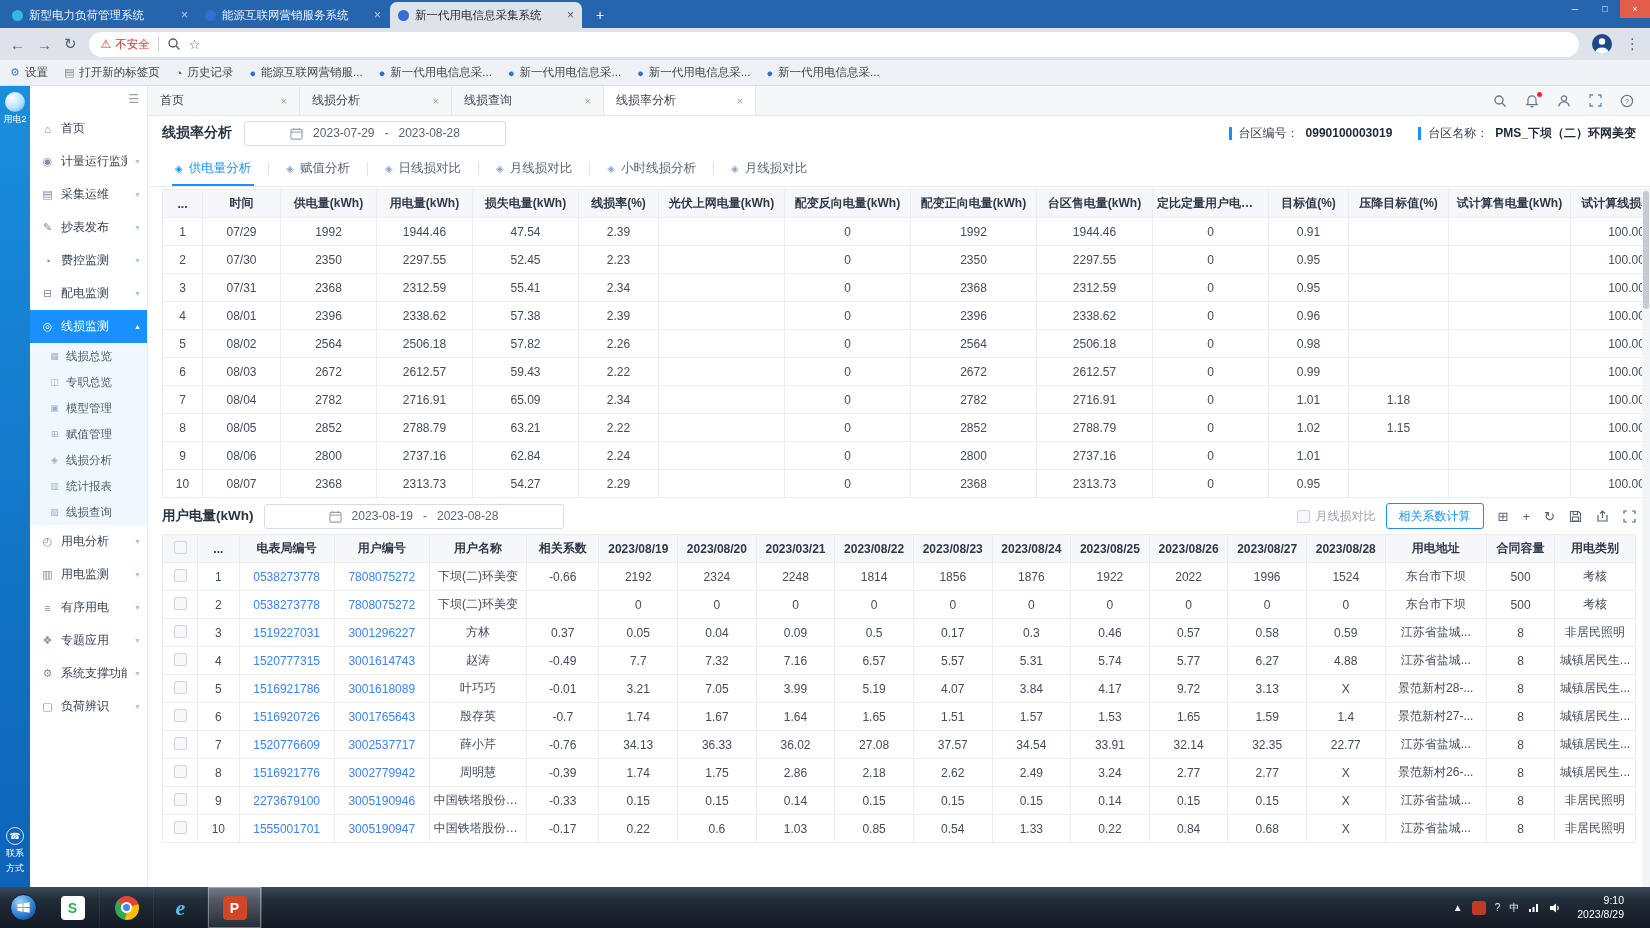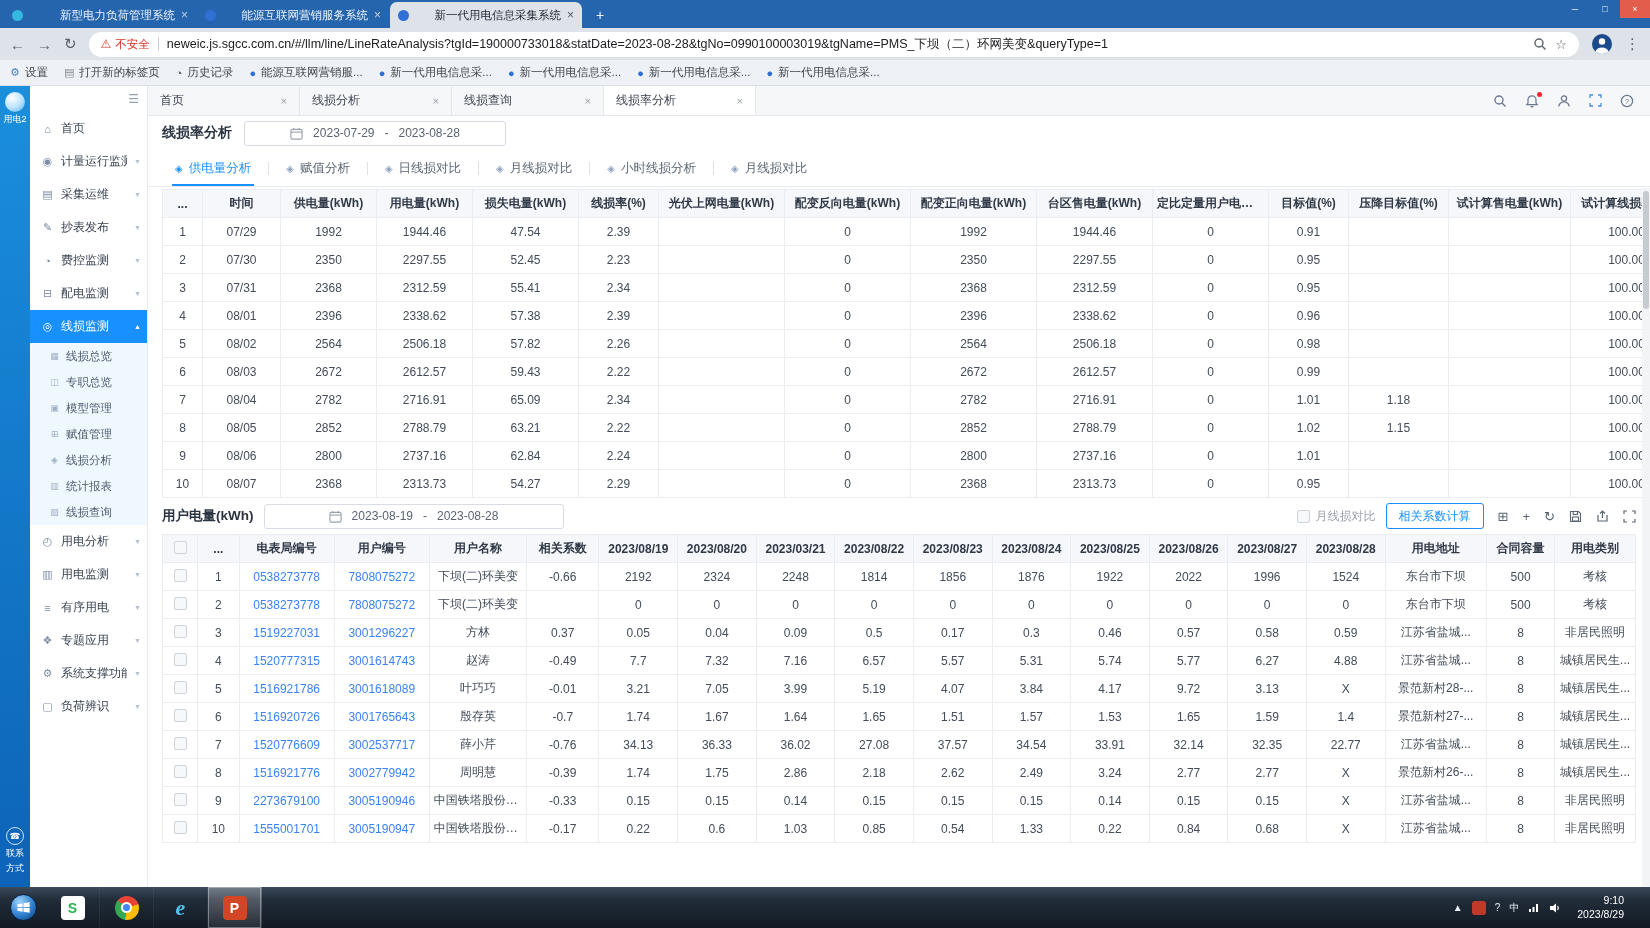--- a/index.html
+++ b/index.html
@@ -2,21 +2,21 @@
 <html><head>
 <meta charset="utf-8">
 <style>
   * { margin:0; padding:0; box-sizing:border-box; }
   html,body { width:1650px; height:928px; overflow:hidden; }
   body { font-family:"Liberation Sans","DejaVu Sans",sans-serif; font-size:12px; color:#333; background:#fff; }
   .screen { width:1650px; height:928px; display:flex; flex-direction:column; position:relative; }
 
   
   .tabbar { height:28px; background:#2565ae; display:flex; align-items:flex-end; padding-left:4px; position:relative; flex:none; }
-  .tabstrip { display:flex; align-items:flex-end; height:100%;text-align:right; }
+  .tabstrip { display:flex; align-items:flex-end; height:100%; }
   .btab { width:192px; height:26px; display:flex; align-items:center; gap:6px; padding:0 8px; color:#ecf2fa; font-size:11.5px; border-radius:7px 7px 0 0; margin-right:1px; }
   .btab .tlabel { white-space:nowrap; overflow:hidden; text-overflow:ellipsis; flex:1; }
   .btab.active { background:#dee3ea; color:#1f2430; }
   .fav { width:11px; height:11px; border-radius:50%; flex:none; }
   .tclose { font-size:12px; opacity:.75; }
   .newtab { width:26px; height:20px; margin:0 0 3px 4px; color:#eaf1fa; font-size:14px; display:flex; align-items:center; justify-content:center; border-radius:4px; }
   .winctl { position:absolute; right:0; top:0; display:flex; height:18px; }
   .wc { width:30px; display:flex; align-items:center; justify-content:center; color:#fff; font-size:9px; }
   .wc.close { background:#e25d4b; }
 
@@ -159,21 +159,20 @@
   <div class="addrbar">
     <span class="navbtn">←</span>
     <span class="navbtn">→</span>
     <span class="navbtn">↻</span>
     <div class="urlbox">
       <span class="warn">
         <span class="warn-ico">⚠</span>
         <span>不安全</span>
       </span>
       <span class="sep-v"></span>
-      <span class="url">neweic.js.sgcc.com.cn/#/llm/line/LineRateAnalysis?tgId=190000733018&amp;statDate=2023-08-28&amp;tgNo=0990100003019&amp;tgName=PMS_下坝（二）环网美变&amp;queryType=1</span>
       <span class="ub-ico">
         <svg width="14" height="14" viewBox="0 0 14 14" fill="none" stroke="#5a616b" stroke-width="1.4">
             <circle cx="6" cy="6" r="4"></circle>
             <line x1="9" y1="9" x2="12.5" y2="12.5"></line>
           </svg>
       </span>
       <span class="ub-ico">☆</span>
     </div>
     <span class="ni">
       <svg width="22" height="22" viewBox="0 0 22 22">
@@ -396,20 +395,32 @@
             <svg width="13" height="13" viewBox="0 0 14 14">
                 <rect x="1" y="2.5" width="12" height="10.5" rx="1.5" fill="none" stroke="#9aa2ad" stroke-width="1.2"></rect>
                 <line x1="1" y1="5.5" x2="13" y2="5.5" stroke="#9aa2ad" stroke-width="1.2"></line>
                 <line x1="4" y1="1" x2="4" y2="3.5" stroke="#9aa2ad" stroke-width="1.2"></line>
                 <line x1="10" y1="1" x2="10" y2="3.5" stroke="#9aa2ad" stroke-width="1.2"></line>
               </svg>
           </span>
           <span>2023-07-29</span>
           <span>-</span>
           <span>2023-08-28</span>
+        </div>
+        <div class="stationinfo">
+          <span class="sti">
+            <span class="bluebar"></span>
+            <span>台区编号：</span>
+            <b>0990100003019</b>
+          </span>
+          <span class="sti">
+            <span class="bluebar"></span>
+            <span>台区名称：</span>
+            <b>PMS_下坝（二）环网美变</b>
+          </span>
         </div>
       </div>
 
       <div class="subtabs">
           <div class="stab active">
             <span class="dia">◈</span>
             <span>供电量分析</span>
           </div>
           <span class="stab-sep"></span>
           <div class="stab">

